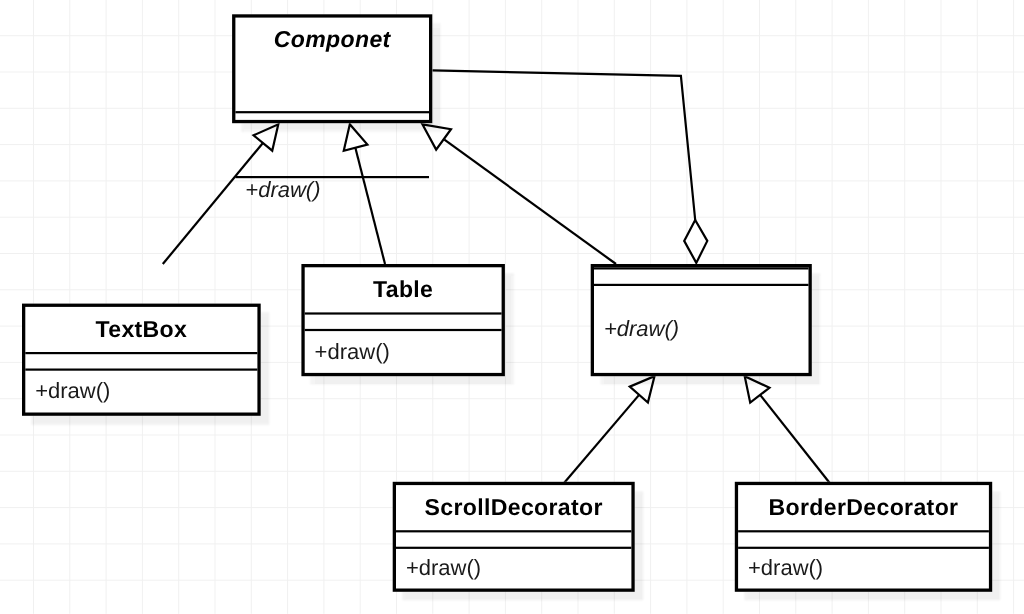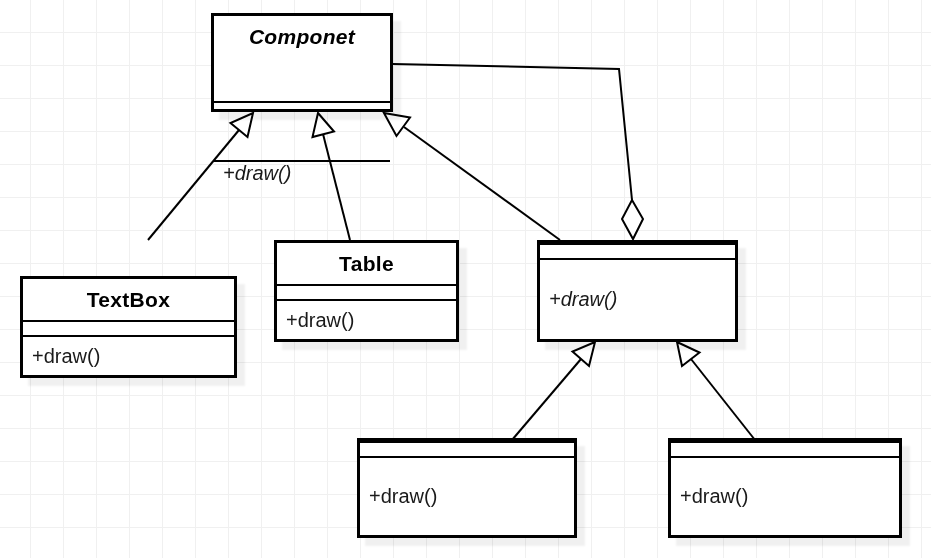--- a/index.html
+++ b/index.html
@@ -112,22 +112,24 @@
     <div class="uml-attrs"></div>
     <div class="uml-methods">+draw()</div>
   </div>
 
   <div class="uml-class abstract" style="left:537px; top:240px; width:201px; height:102px;">
     <div class="uml-attrs"></div>
     <div class="uml-methods">+draw()</div>
   </div>
 
   <div class="uml-class" style="left:357px; top:438px; width:220px; height:100px;">
+    <div class="uml-title">ScrollDecorator</div>
     <div class="uml-attrs"></div>
     <div class="uml-methods">+draw()</div>
   </div>
 
   <div class="uml-class" style="left:668px; top:438px; width:234px; height:100px;">
+    <div class="uml-title">BorderDecorator</div>
     <div class="uml-attrs"></div>
     <div class="uml-methods">+draw()</div>
   </div>
 
 </div>
 
 </body></html>

